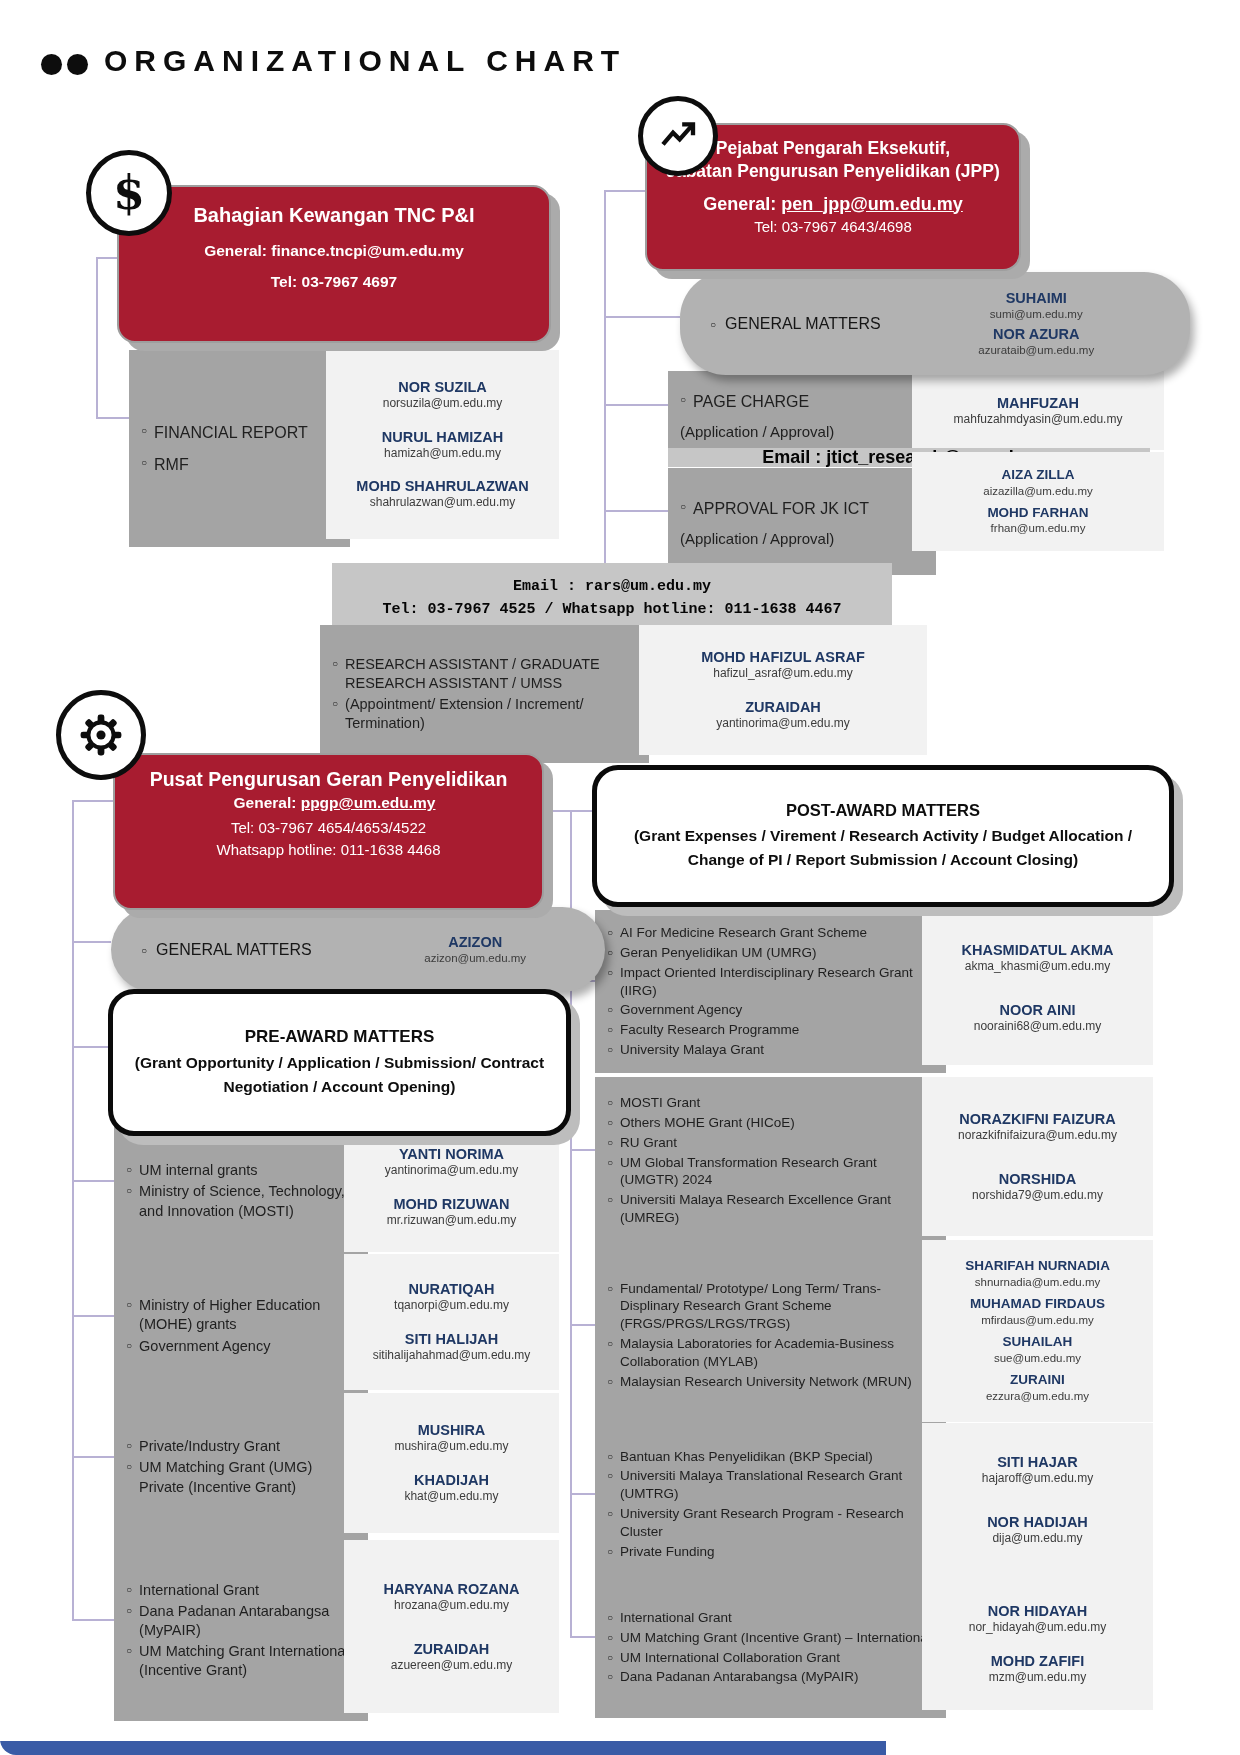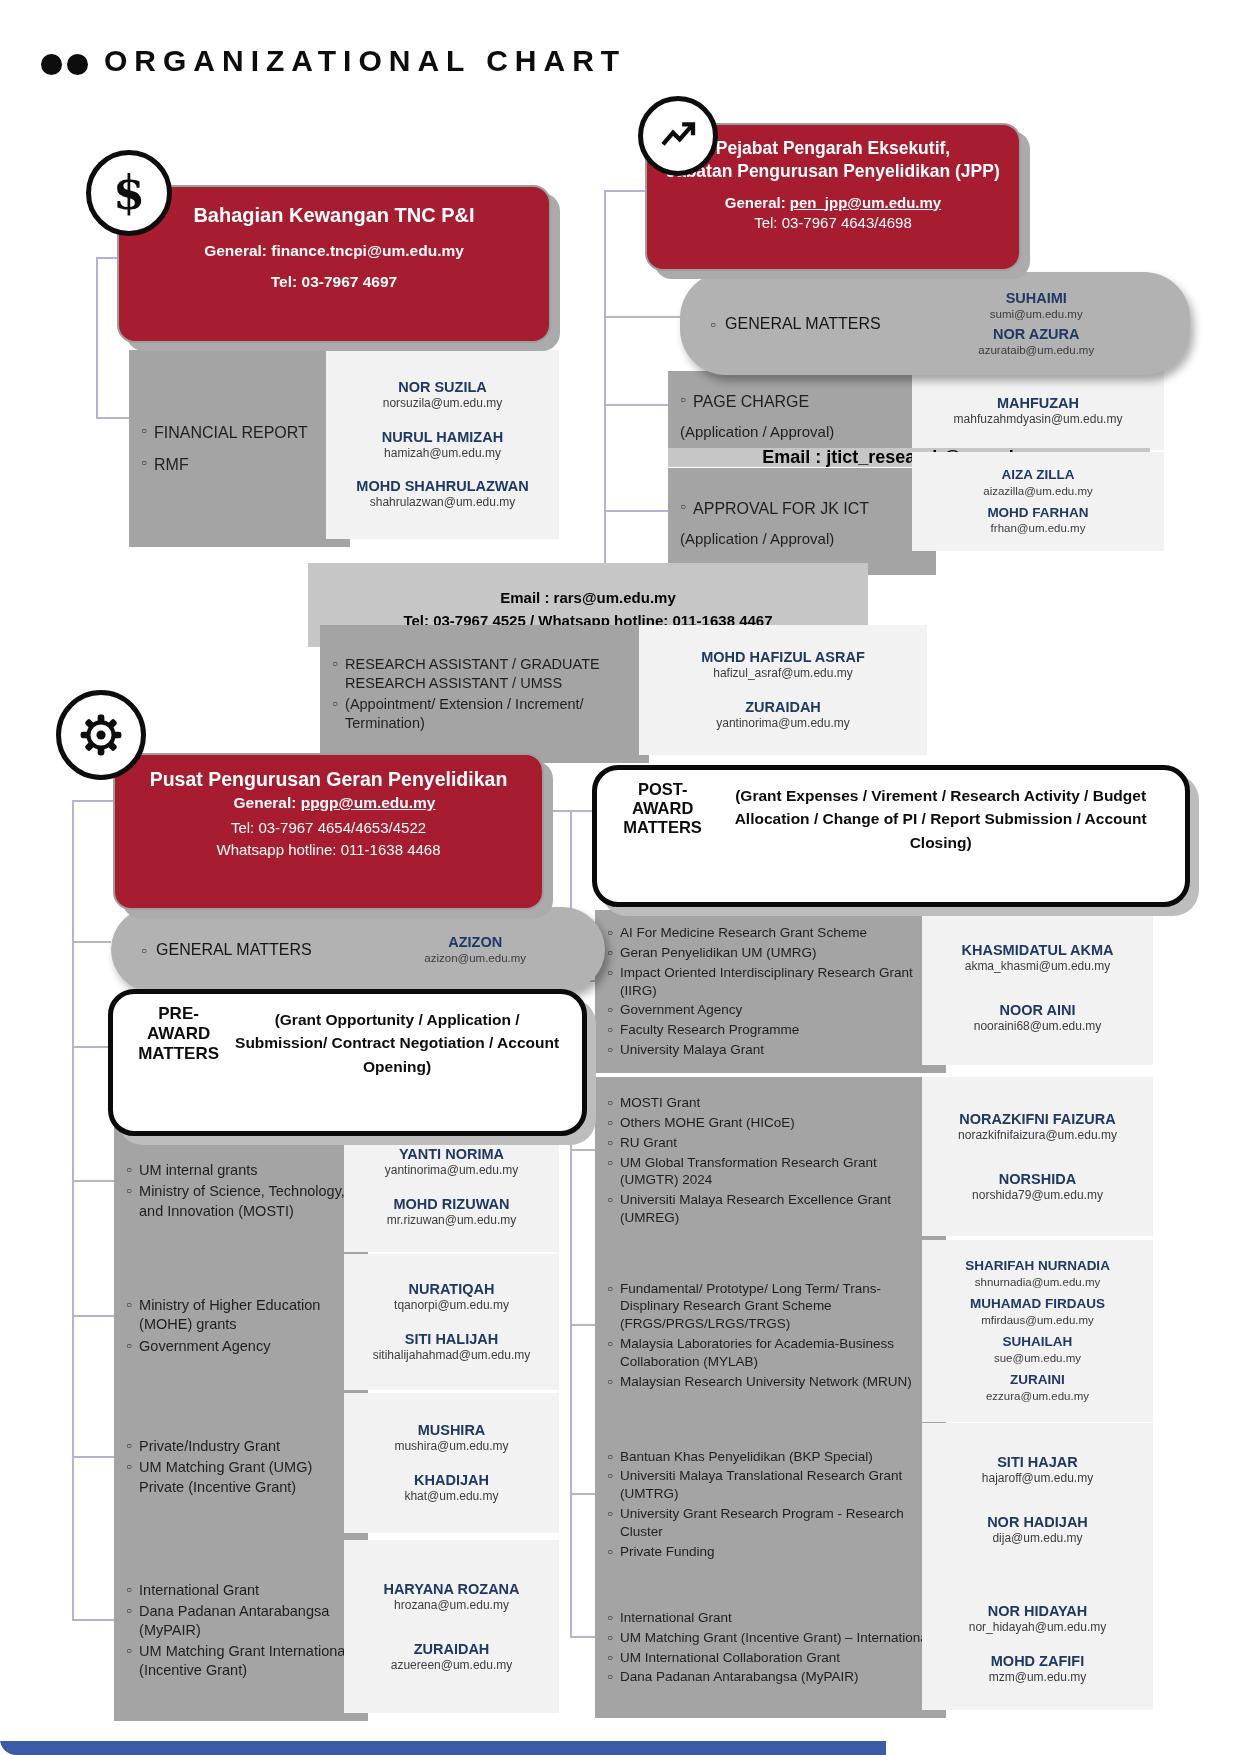--- a/index.html
+++ b/index.html
@@ -30,21 +30,21 @@
   .c-name{font-weight:bold;color:#1F3864;font-size:14.5px;line-height:1.25;}
   .c-email{font-size:12px;color:#3c3c3c;line-height:1.3;}
   .pill .contact{margin:3px 0;}
   .pill .c-email{font-size:11.5px;}
   .compact .contact{margin:3px 0;}
   .compact .c-name{font-size:13.5px;}
   .compact .c-email{font-size:11.5px;}
   .wide .contact{margin:13px 0;}
   .awardbox{position:absolute;background:#ffffff;border:5px solid #0a0a0a;border-radius:26px;
             box-shadow:9px 9px 0 #bdbdbd;text-align:center;color:#0d0d0d;
-            display:flex;flex-direction:row;justify-content:center;padding:10px 16px;z-index:5;}
+            display:flex;flex-direction:column;justify-content:center;padding:10px 8px;z-index:5;}
   .aw-title{font-weight:bold;font-size:17px;}
   .aw-sub{font-weight:bold;font-size:15.5px;line-height:1.5;margin-top:4px;}
   .cl{position:absolute;background:#b8b1d4;z-index:1;}
   .sub-line{margin-top:8px;font-size:15px;}
   .bluebar{position:absolute;background:#3a5ba6;z-index:2;}
 </style>
 </head>
 <body>
 
 <div class="canvas">
@@ -114,21 +114,21 @@
 
   <div class="circle-icon" style="left:638px;top:96px;width:70px;height:70px;">
     <svg viewBox="0 0 24 24" width="40" height="40">
       <path d="M3 17l6-7 4 4 8-9" stroke="#0d0d0d" stroke-width="2.6" fill="none"></path>
       <path d="M14.5 5H21v6.5" stroke="#0d0d0d" stroke-width="2.6" fill="none"></path>
     </svg>
   </div>
   <div class="redbox" style="left:645px;top:123px;width:372px;height:132px;padding-top:12px;">
     <div class="rb-title" style="font-size:17.5px;line-height:1.3;">Pejabat Pengarah Eksekutif,</div>
     <div class="rb-title" style="font-size:17.5px;line-height:1.3;">Jabatan Pengurusan Penyelidikan (JPP)</div>
-    <div style="margin-top:11px;font-size:15px;font-weight:bold;"><span>General: </span><span class="u">pen_jpp@um.edu.my</span></div>
+    <div style="margin-top:11px;font-size:18px;font-weight:bold;"><span>General: </span><span class="u">pen_jpp@um.edu.my</span></div>
     <div style="margin-top:3px;font-size:15px;">Tel: 03-7967 4643/4698</div>
   </div>
   <div class="pill" style="left:680px;top:272px;width:450px;height:91px;">
     <div class="gm-label">
         <span class="bullet">○</span>
         <span>GENERAL MATTERS</span>
       </div>
     <div style="width:55%;">
         <div class="contact">
           <div class="c-name">SUHAIMI</div>
@@ -165,21 +165,21 @@
       <div class="contact">
         <div class="c-name">AIZA ZILLA</div>
         <div class="c-email">aizazilla@um.edu.my</div>
       </div>
       <div class="contact">
         <div class="c-name">MOHD FARHAN</div>
         <div class="c-email">frhan@um.edu.my</div>
       </div>
     </div>
 
-  <div class="graybar" style="left:308px;top:563px;width:560px;height:60px;font-size:15px;padding-top:24px;line-height:1.5;">
+  <div class="graybar" style="left:332px;top:563px;width:560px;height:60px;font-size:15px;padding-top:13px;line-height:1.5;font-family:Liberation Mono, monospace;">
     <div>Email :  rars@um.edu.my</div>
     <div>Tel: 03-7967 4525 / Whatsapp hotline: 011-1638 4467</div>
   </div>
   <div class="row-dark" style="left:320px;top:625px;width:305px;height:118px;font-size:14.5px;">
     <div>
         <div class="li">
           <span class="bullet">○</span>
           <span>RESEARCH ASSISTANT / GRADUATE RESEARCH ASSISTANT / UMSS</span>
         </div>
         <div class="li">

